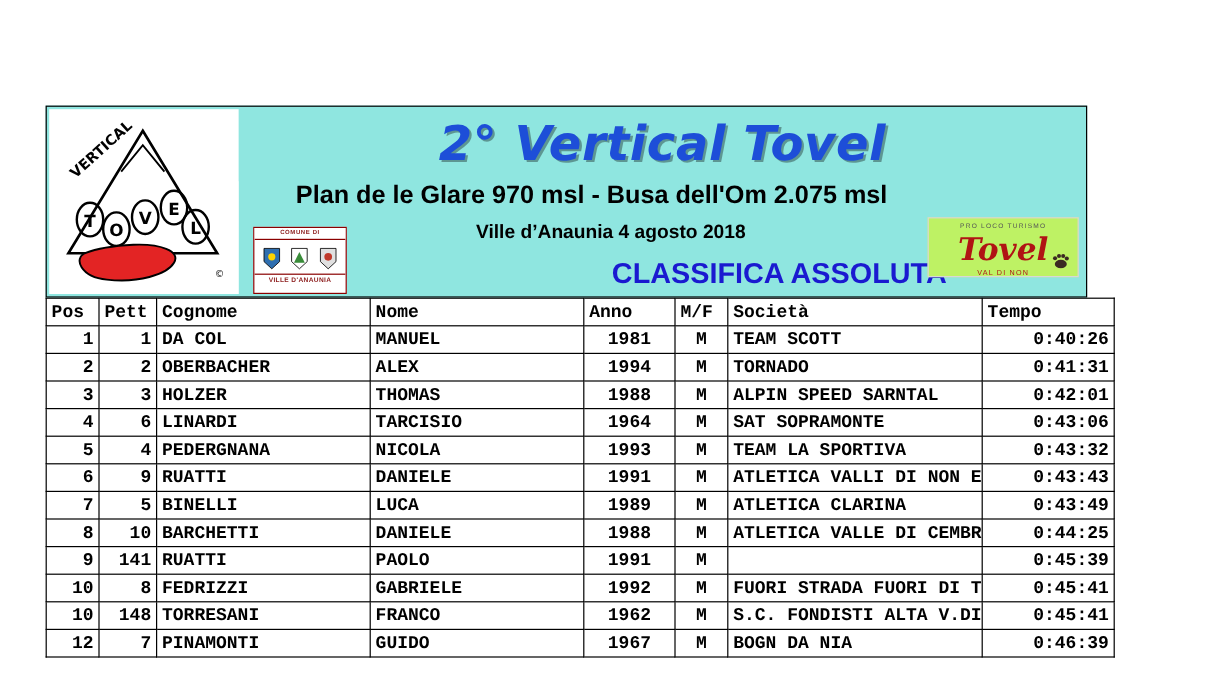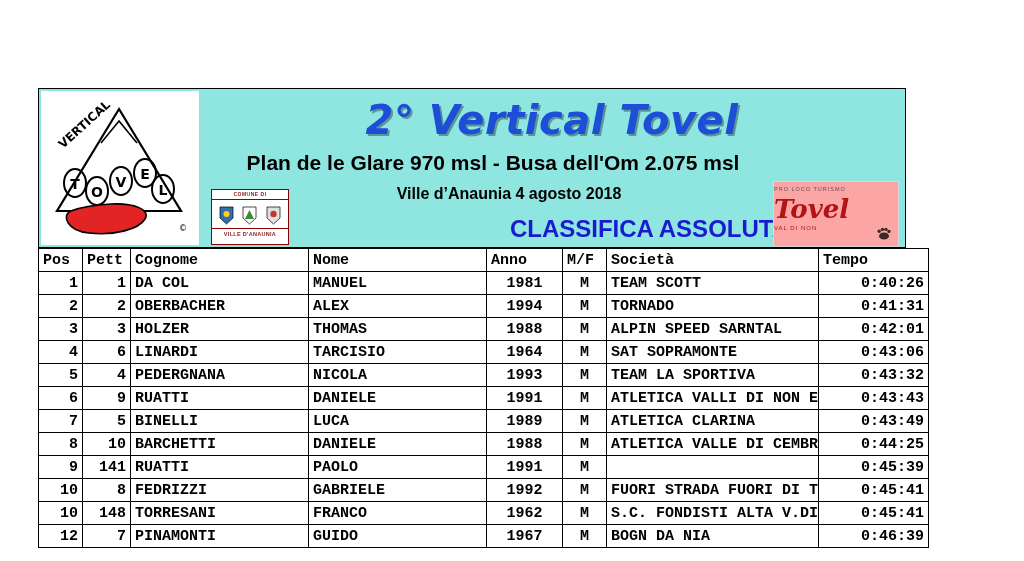--- a/index.html
+++ b/index.html
@@ -135,24 +135,25 @@
     letter-spacing: 0.3px;
     line-height: 10px;
     border-top: 1px solid #8b0000;
   }
   
   .sponsor-logo {
     position: absolute;
     right: 6px;
     top: 92px;
     width: 126px;
-    height: 66px;
-    background: #fca5a5;
+    height: 50px;
+    background: #bef264;
     border: 1px solid #d8d8d8;
     box-sizing: border-box;
+    text-align: center;
     overflow: hidden;
   }
   .sponsor-top {
     font-size: 5.5px;
     color: #555;
     letter-spacing: 1px;
     line-height: 11px;
     margin-top: 2px;
   }
   .sponsor-name {

